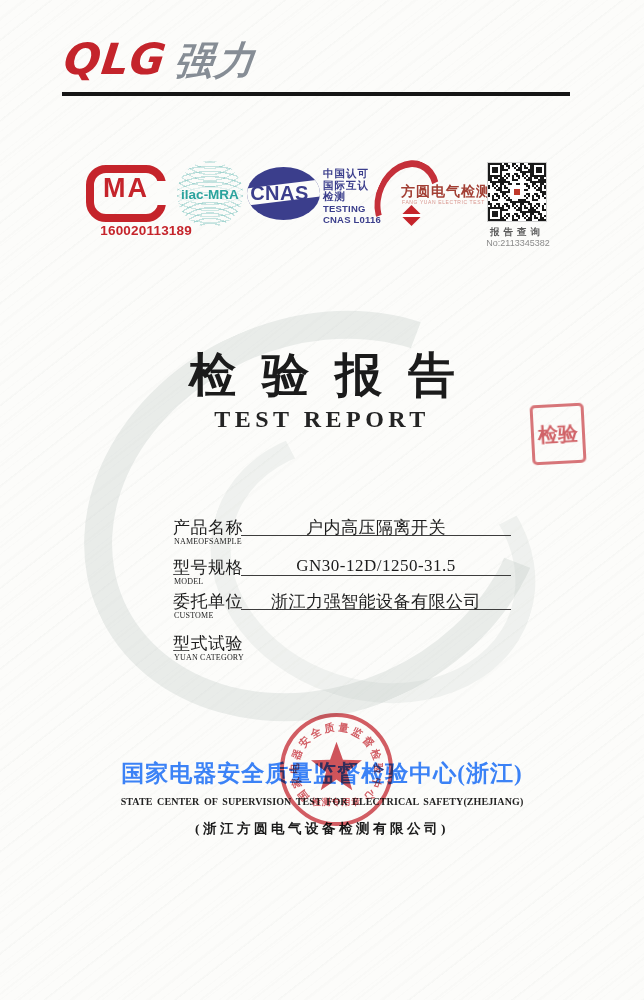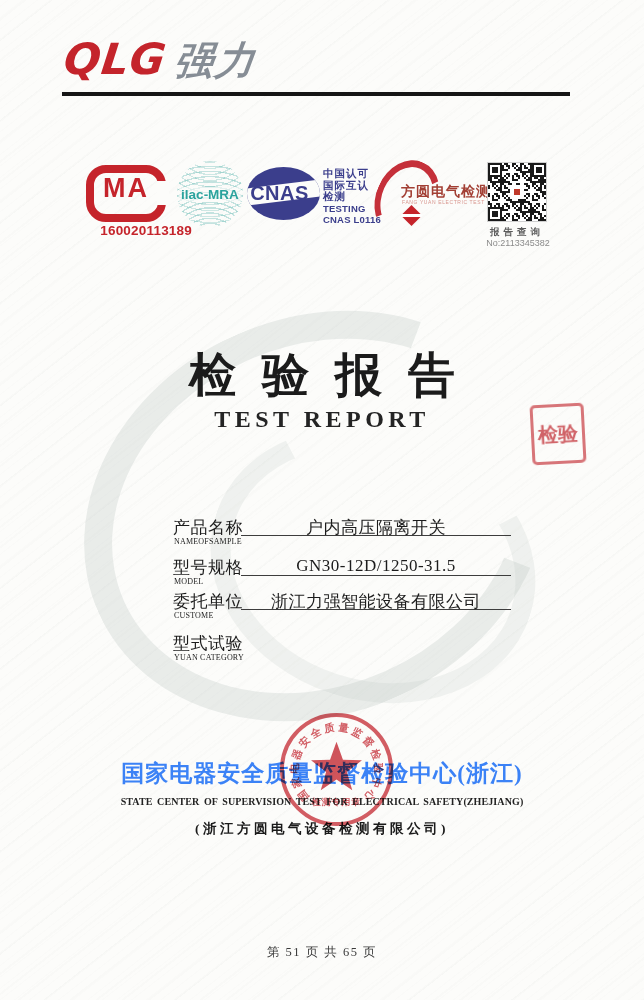--- a/index.html
+++ b/index.html
@@ -621,14 +621,13 @@
           <text x="60" y="21" text-anchor="middle" transform="rotate(49.230769230769226 60 60)">督</text>
           <text x="60" y="21" text-anchor="middle" transform="rotate(68.92307692307693 60 60)">检</text>
           <text x="60" y="21" text-anchor="middle" transform="rotate(88.61538461538461 60 60)">验</text>
           <text x="60" y="21" text-anchor="middle" transform="rotate(108.30769230769232 60 60)">中</text>
           <text x="60" y="21" text-anchor="middle" transform="rotate(128 60 60)">心</text>
         </g>
       <text class="stamp-bottom" x="60" y="96" text-anchor="middle">检测专用章</text>
     </svg>
   </div>
 
-  <div class="page-num">第 51 页 共 65 页</div>
 </div>
 
 </body></html>

